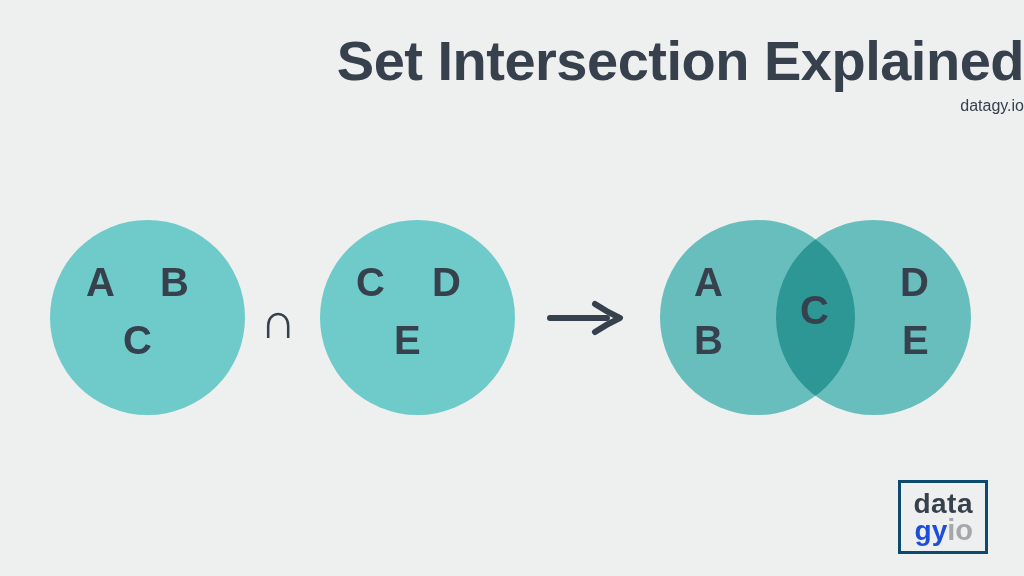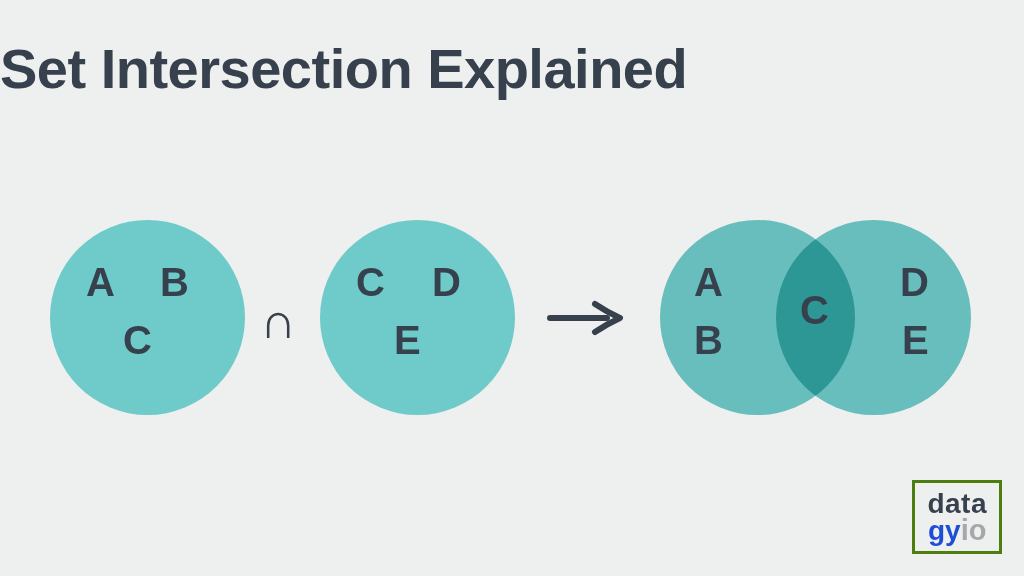--- a/index.html
+++ b/index.html
@@ -9,22 +9,22 @@
     }
     body {
       width: 1024px;
       height: 576px;
       background: #eeefef;
       font-family: -apple-system, BlinkMacSystemFont, "Segoe UI", Helvetica, Arial, sans-serif;
       position: relative;
       overflow: hidden;
     }
     .header {
-      text-align: left;
-      padding-top: 36px;
+      text-align: right;
+      padding-top: 28px;
     }
     .title {
       font-size: 56px;
       font-weight: 800;
       color: #36414d;
       letter-spacing: -0.5px;
     }
     .subtitle {
       font-size: 16px;
       color: #36414d;
@@ -105,25 +105,25 @@
     .c2-d { left: 432px; top: 50px; }
     .c2-e { left: 394px; top: 108px; }
     
     .v-a { left: 694px; top: 50px; }
     .v-b { left: 694px; top: 108px; }
     .v-c { left: 800px; top: 78px; }
     .v-d { left: 900px; top: 50px; }
     .v-e { left: 902px; top: 108px; }
     .logo {
       position: absolute;
-      right: 22px;
+      right: 36px;
       bottom: 22px;
-      border: 3px solid #4d7c0f;
+      border: 3px solid #0c4a6e;
       padding: 8px 12px 6px 12px;
-      text-align: center;
+      text-align: right;
       line-height: 0.95;
     }
     .logo-line1 {
       font-size: 28px;
       font-weight: 700;
       color: #36414d;
       letter-spacing: 0.5px;
     }
     .logo-gy {
       font-size: 28px;
@@ -134,20 +134,21 @@
       font-size: 29px;
       font-weight: 700;
       color: #a4a8ab;
     }
   </style>
 </head>
 <body>
 
 <div class="header">
   <h1 class="title">Set Intersection Explained</h1>
+  <div class="subtitle">datagy.io</div>
 </div>
 
 <div class="diagram-area">
 
   <div class="circle circle-1"></div>
   <div class="set-letter c1-a">A</div>
   <div class="set-letter c1-b">B</div>
   <div class="set-letter c1-c">C</div>
 
   <div class="intersection-symbol">∩</div>

